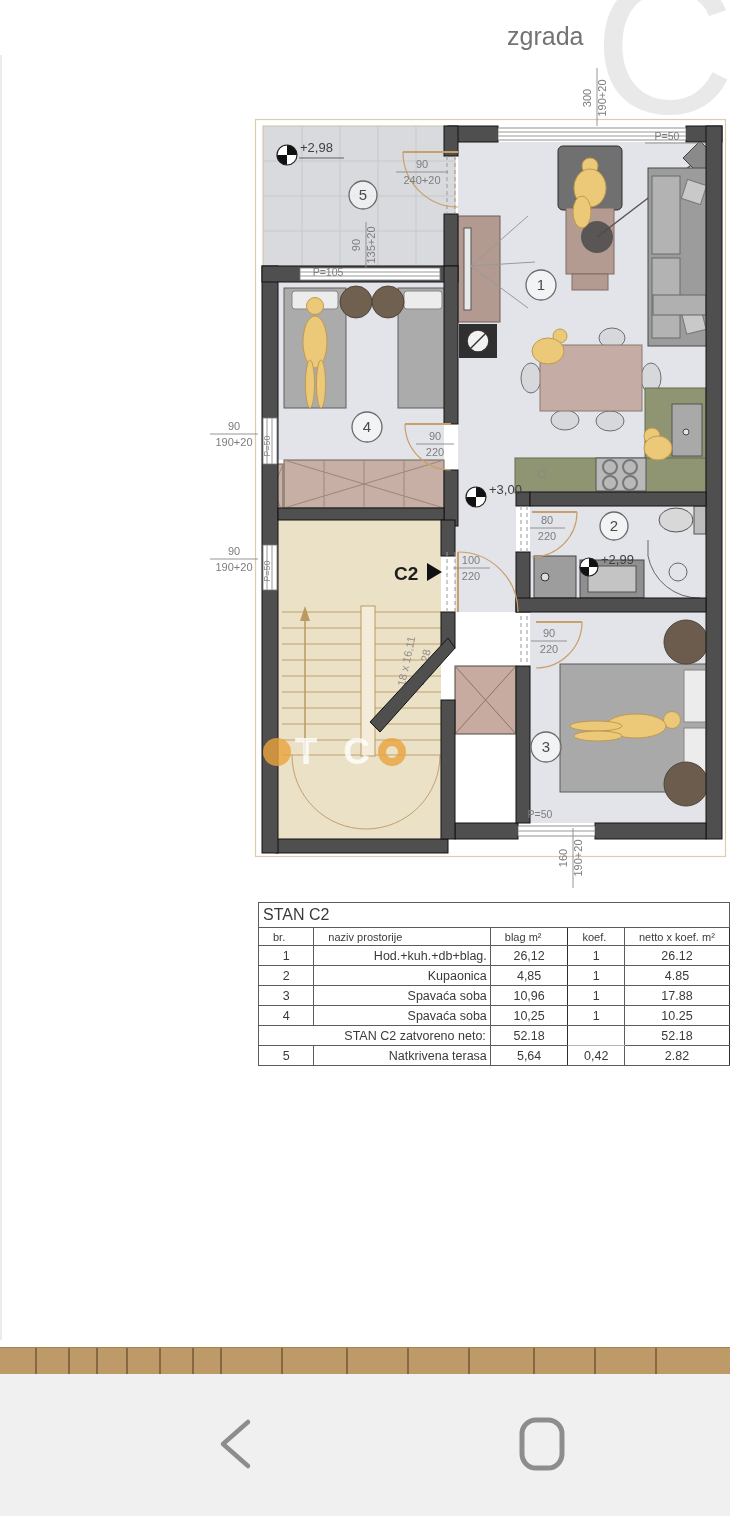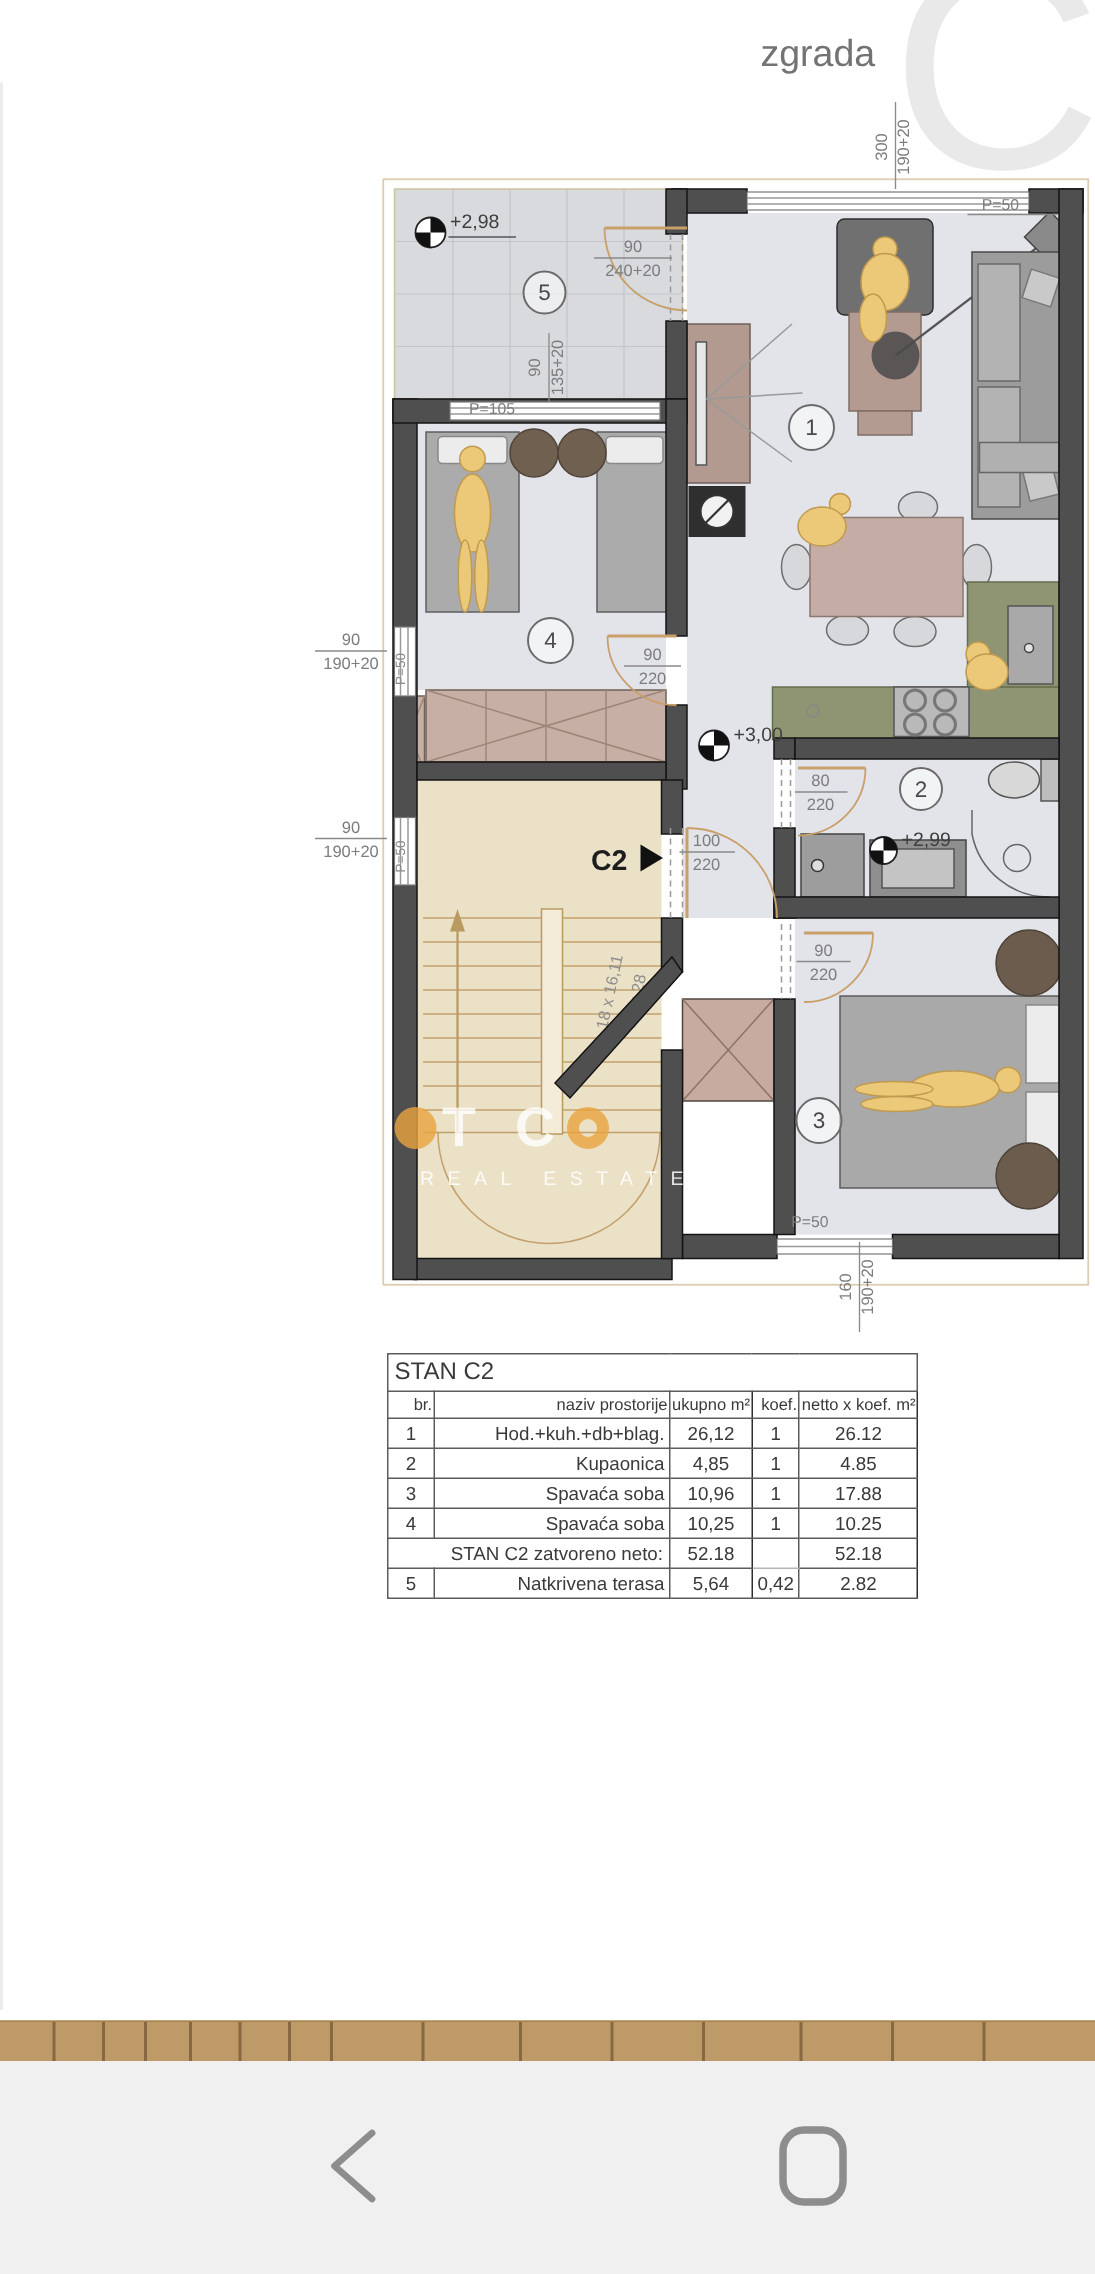--- a/index.html
+++ b/index.html
@@ -25,21 +25,21 @@
   .wm-ring{width:28px;height:28px;border-radius:50%;border:8px solid #e8a33d;box-sizing:border-box;
            opacity:.8;display:inline-block;}
   .wm-line2{margin-top:5px;padding-left:52px;font-size:13px;letter-spacing:9px;
             color:rgba(255,255,255,0.85);}
   
   .areas{left:258px;top:902px;}
   .areas table{border-collapse:collapse;color:#3a3a3a;}
   .areas td{border:1px solid #5c5c5c;padding:0 3px;font-size:12.5px;height:19px;
             white-space:nowrap;}
   .areas .title td{font-size:16px;height:24px;text-align:left;padding-left:4px;}
-  .areas .head td{font-size:11px;height:17px;text-align:right;padding:0 1px;margin-top:19px;}
+  .areas .head td{font-size:11px;height:17px;text-align:left;padding:0 14px;margin-top:19px;}
   .areas .num{text-align:center;}
   .areas .nm{text-align:right;}
   .areas .sum{text-align:right;padding-right:4px;}
   .areas .heavy{border-left:1.5px solid #2e2e2e;border-right:1.5px solid #2e2e2e;}
   .areas .nob{border-top-color:#b5b5b5;border-bottom-color:#b5b5b5;}
   
   .strip{left:0;top:1347px;width:730px;height:26px;background:#bd9a68;
          border-top:1px solid #a5854f;border-bottom:1px solid #9c7c48;}
   .strip i{position:absolute;top:0;width:2px;height:100%;background:rgba(90,66,35,.55);}
   .navbar{left:0;top:1374px;width:730px;height:142px;background:#f0f0f0;}
@@ -369,33 +369,32 @@
 
 <div class="abs wm">
   <div class="wm-line1">
     <span>H</span>
       <span class="wm-dot"></span>
       <span>T</span>
       <span style="width:14px"></span>
       <span>C</span>
       <span class="wm-ring"></span>
   </div>
-  <div class="wm-line2">REAL ESTATE</div>
 </div>
 
 <div class="abs areas">
   <table>
     <tbody>
         <tr class="title">
       <td colspan="5">STAN C2</td>
     </tr>
     <tr class="head">
       <td style="width:28px">br.</td>
       <td style="width:154px">naziv prostorije</td>
-      <td style="width:50px" class="heavy">ukupno m²</td>
+      <td style="width:50px" class="heavy">blag m²</td>
       <td style="width:28px">koef.</td>
       <td style="width:76px" class="heavy">netto x koef. m²</td>
     </tr>
     <tr>
       <td class="num">1</td>
       <td class="nm">Hod.+kuh.+db+blag.</td>
       <td class="num heavy">26,12</td>
       <td class="num">1</td>
       <td class="num heavy">26.12</td>
     </tr>

